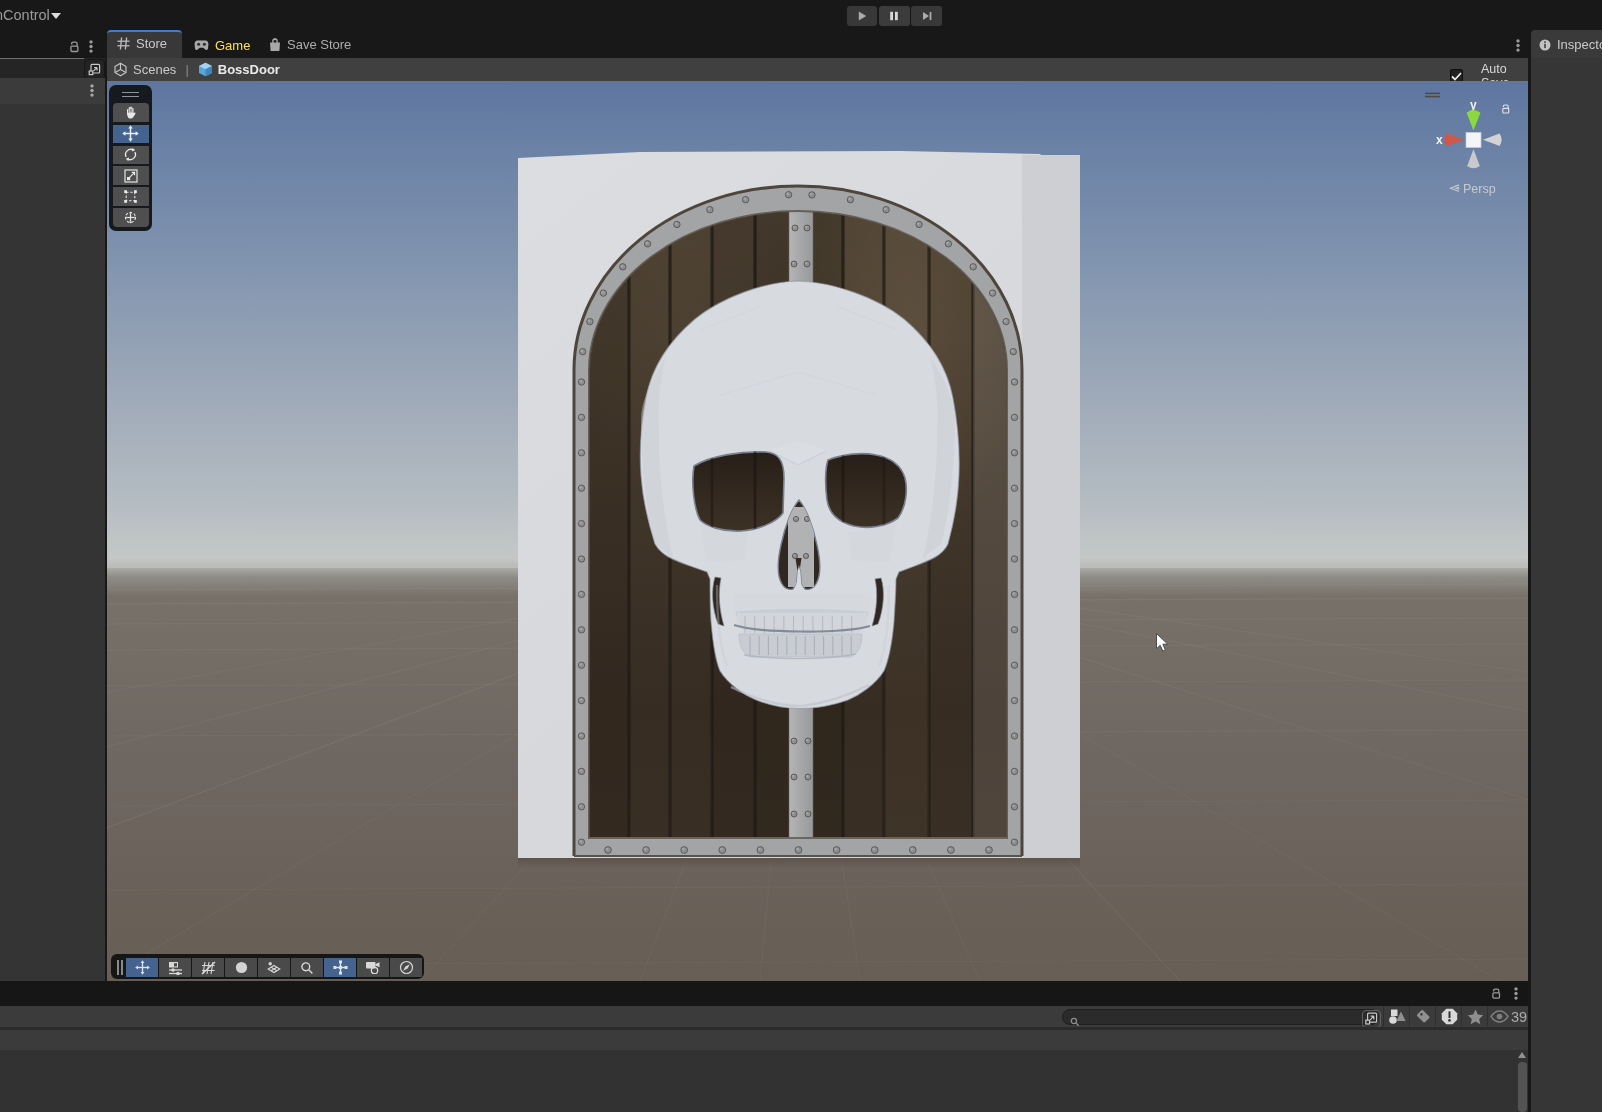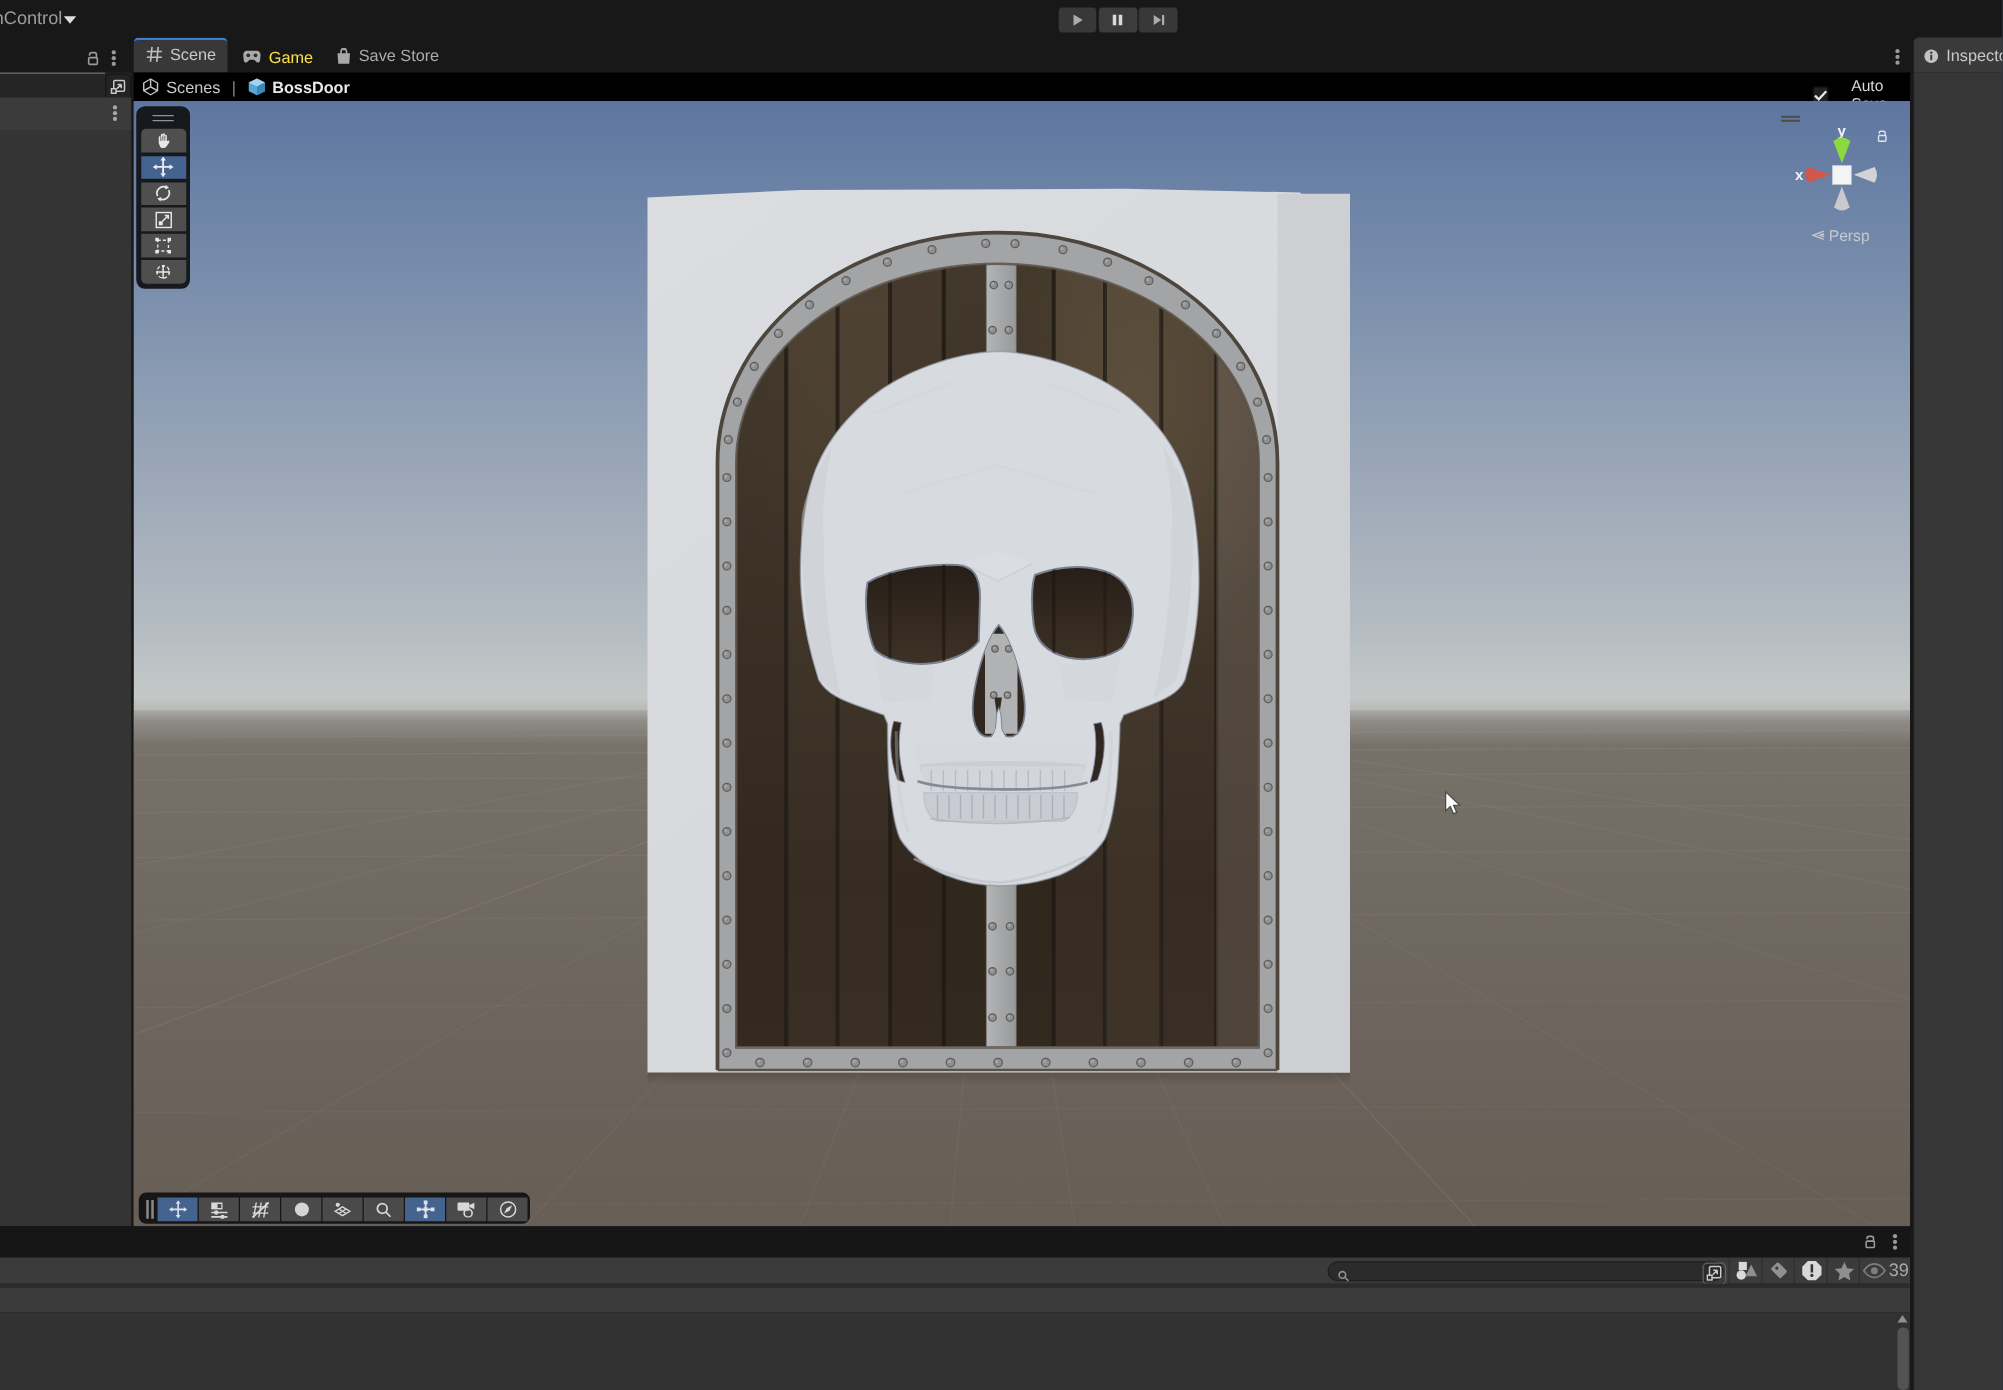--- a/index.html
+++ b/index.html
@@ -66,21 +66,21 @@
   <div class="a" style="left:0;top:0;width:75px;height:28px;background:#383838;border-radius:4px 4px 0 0;border-top:2.5px solid #3C7DD9;box-sizing:border-box"></div>
   <div class="a row" style="left:10px;top:6px;gap:6px">
       <svg width="13" height="13" viewBox="0 0 13 13">
         <g stroke="#BDBDBD" stroke-width="1.3">
           <line x1="4.6" y1="0.5" x2="3.4" y2="12.5"></line>
           <line x1="9.6" y1="0.5" x2="8.4" y2="12.5"></line>
           <line x1="0.5" y1="4.2" x2="12.5" y2="4.2"></line>
           <line x1="0.5" y1="8.8" x2="12.5" y2="8.8"></line>
         </g>
       </svg>
-      <span style="font-size:13px;color:#C9C9C9">Scene</span>
+      <span style="font-size:13px;color:#C9C9C9">Store</span>
     </div>
   <div class="a row" style="left:87px;top:8px;gap:6px">
       <svg width="15" height="11" viewBox="0 0 15 11">
         <path d="M3.5,0.5 L11.5,0.5 C13.5,0.5 14.6,2.2 14.4,4.5 L14,8.2 C13.9,9.8 12.4,10.6 11.2,9.6 L9.3,7.8 L5.7,7.8 L3.8,9.6 C2.6,10.6 1.1,9.8 1,8.2 L0.6,4.5 C0.4,2.2 1.5,0.5 3.5,0.5 Z" fill="#A8A8A8"></path>
         <circle cx="4.6" cy="4.2" r="1.5" fill="#2A2A2A"></circle>
         <circle cx="10.4" cy="4.2" r="1.5" fill="#2A2A2A"></circle>
       </svg>
       <span style="font-size:13px;color:#fde047">Game</span>
     </div>
   <div class="a row" style="left:162px;top:7px;gap:6px">
@@ -90,21 +90,21 @@
         <rect x="4.8" y="0.6" width="2.4" height="1.6" fill="#A8A8A8"></rect>
       </svg>
       <span style="font-size:13px;color:#ACACAC">Save Store</span>
     </div>
   <svg class="a" style="left:1406px;top:9px" width="10" height="13">
       <circle cx="5" cy="1.9000000000000004" r="1.7" fill="#9A9A9A"></circle>
       <circle cx="5" cy="6.5" r="1.7" fill="#9A9A9A"></circle>
       <circle cx="5" cy="11.1" r="1.7" fill="#9A9A9A"></circle>
     </svg>
 </div>
-<div class="a row" style="left:107px;top:58px;width:1421px;height:23px;background:#000000">
+<div class="a row" style="left:107px;top:58px;width:1421px;height:23px;background:#404040">
   <div class="a row" style="left:6px;top:4px;gap:5px">
       <svg width="15" height="15" viewBox="0 0 15 15">
         <g stroke="#C4C4C4" stroke-width="1.15" fill="none" stroke-linejoin="round">
           <path d="M7.5,1.2 L13,4.4 L13,10.6 L7.5,13.8 L2,10.6 L2,4.4 Z"></path>
           <path d="M7.5,1.2 L7.5,7.5 M7.5,7.5 L2,10.6 M7.5,7.5 L13,10.6"></path>
         </g>
       </svg>
       <span style="font-size:13px;color:#C9C9C9">Scenes</span>
   <span style="font-size:13px;color:#8A8A8A;padding:0 4px">|</span>
       <svg width="15" height="15" viewBox="0 0 15 15">

